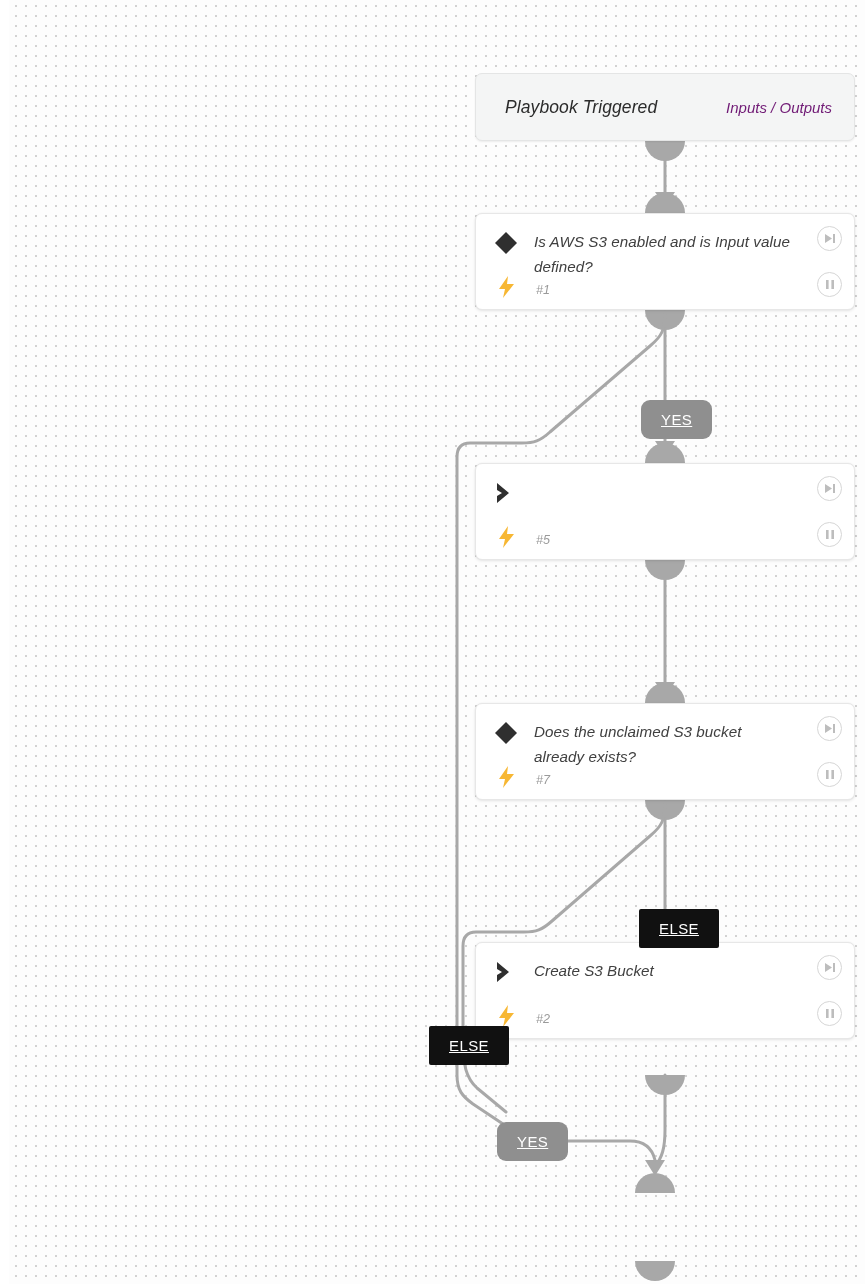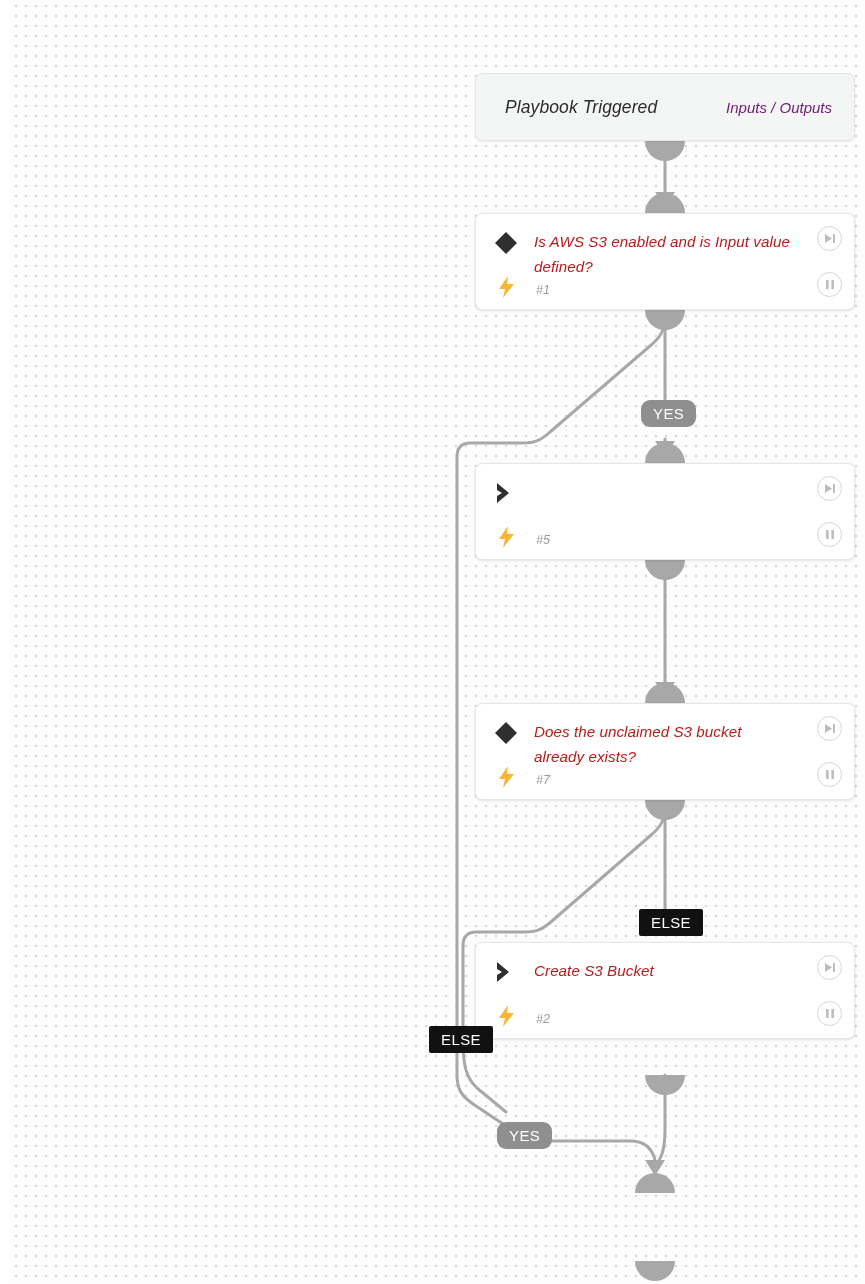--- a/index.html
+++ b/index.html
@@ -114,21 +114,21 @@
     align-items: center;
     justify-content: center;
   }
   .step-title {
     position: absolute;
     left: 58px;
     top: 15px;
     right: 62px;
     font-size: 15.2px;
     line-height: 25px;
-    color: #b91c1c;
+    color: #404040;
     letter-spacing: .05px;
   }
   .step-id {
     position: absolute;
     left: 60px;
     bottom: 12px;
     font-size: 12.6px;
     color: #9a9a9a;
   }
   .ctl {
@@ -152,23 +152,24 @@
   .badge {
     position: absolute;
     z-index: 4;
     display: flex;
     align-items: center;
     justify-content: center;
     border-radius: 9px;
     color: #ffffff;
     font-size: 15px;
     letter-spacing: .4px;
-    height: 27px;
+    height: 39px;
     box-sizing: border-box;
-    padding: 0 12px;
+    padding: 0 20px;
+    text-decoration: underline;
   }
   .badge.yes { background: #8f8f8f; }
   .badge.els { background: #111111; border-radius: 2px; }
 </style>
 </head>
 <body>
 
 <div id="canvas">
 
   <div id="left-gutter"></div>

